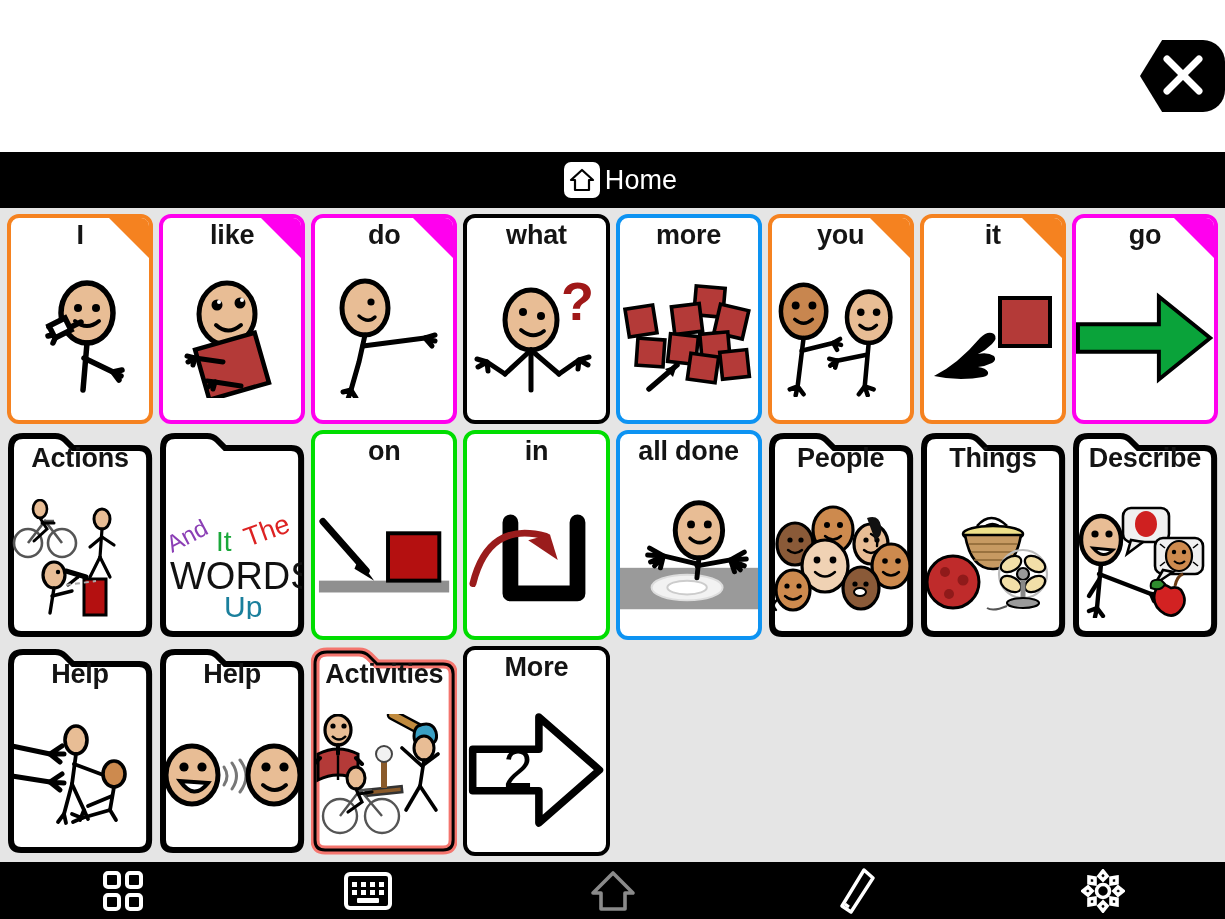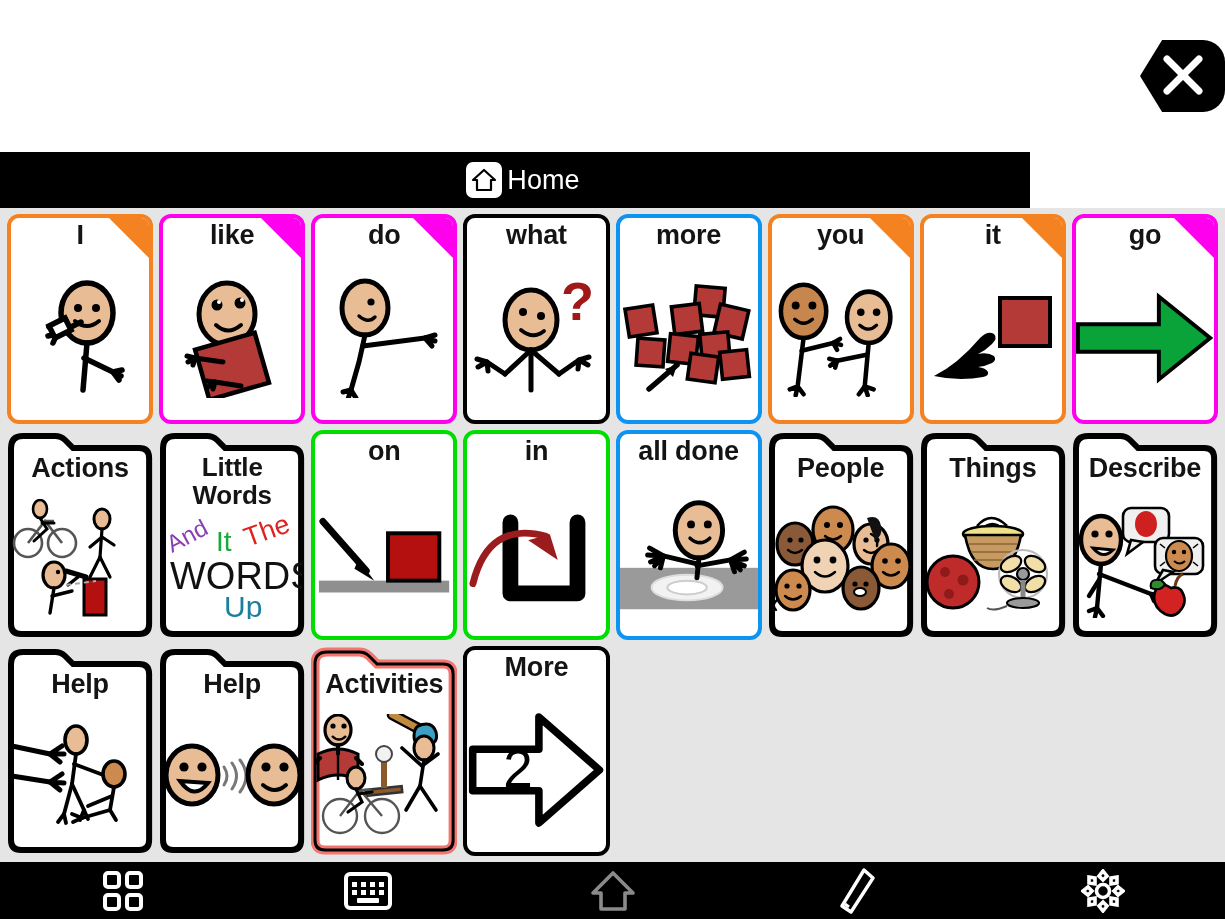--- a/index.html
+++ b/index.html
@@ -18,21 +18,21 @@
     width: 85px; height: 72px;
     background: #000000;
     border-radius: 6px 22px 22px 6px;
     cursor: pointer;
     clip-path: polygon(0% 50%, 26% 0%, 100% 0%, 100% 100%, 26% 100%);
   }
   .close-btn svg { position:absolute; left:22px; top:13px; }
 
   
   .homebar {
-    position: absolute; left:0; top:152px; width:1030px; height:56px;
+    position: absolute; left:0; top:152px; width:1225px; height:56px;
     background:#000000; display:flex; align-items:center; justify-content:center;padding-left:16px;
   }
   .home-inner { display:flex; align-items:center; gap:5px; }
   .home-icon {
     width:36px; height:36px; background:#ffffff; border-radius:7px;
     display:flex; align-items:center; justify-content:center;
   }
   .home-label { color:#ffffff; font-size:27px; font-weight:400; letter-spacing:.1px; }
 
   
@@ -73,21 +73,21 @@
   .fold {
     position:absolute; top:0; right:0; width:40px; height:40px;
     pointer-events:none;
   }
 
   
   .folder-card {
     position:absolute; inset:0; cursor:pointer;
   }
   .folder-card svg.fshape { position:absolute; inset:0; width:100%; height:100%; }
-  .folder-card .label { top:24px; }
+  .folder-card .label { top:14px; }
   .folder-card .art { top:48px; }
 
   
   .toolbar {
     position:absolute; left:0; bottom:0; width:1225px; height:57px;
     background:#000000; display:flex; align-items:center;
   }
   .tb-item { flex:1; display:flex; align-items:center; justify-content:center; cursor:pointer; height:100%; }
 </style>
 </head>
@@ -345,21 +345,20 @@
           </svg>
         </div>
       </div>
     </div>
 
     <div class="cell">
       <div class="folder-card">
         <svg class="fshape" viewBox="0 0 146 210" preserveAspectRatio="none">
           <path d="M4 18 Q4 6 16 6 L48 6 Q54 6 58 10 L66 18 L132 18 Q142 18 142 28 L142 194 Q142 204 132 204 L14 204 Q4 204 4 194 Z" fill="#fff" stroke="#000" stroke-width="6"></path>
         </svg>
-        <div class="label two-line">Little Words</div>
         <div class="art" style="top:68px">
           <svg width="140" height="100" viewBox="0 0 140 100">
             <text x="10" y="34" transform="rotate(-28 10 34)" font-family="Liberation Sans, sans-serif" font-size="24" fill="#8b3fb5">And</text>
             <text x="54" y="32" font-family="Liberation Sans, sans-serif" font-size="28" fill="#1aa83a">It</text>
             <text x="86" y="28" transform="rotate(-20 86 28)" font-family="Liberation Sans, sans-serif" font-size="27" fill="#dd2222">The</text>
             <text x="8" y="70" font-family="Liberation Sans, sans-serif" font-size="38" fill="#111">WORDS</text>
             <text x="62" y="98" font-family="Liberation Sans, sans-serif" font-size="30" fill="#1a7f9c">Up</text>
           </svg>
         </div>
       </div>

